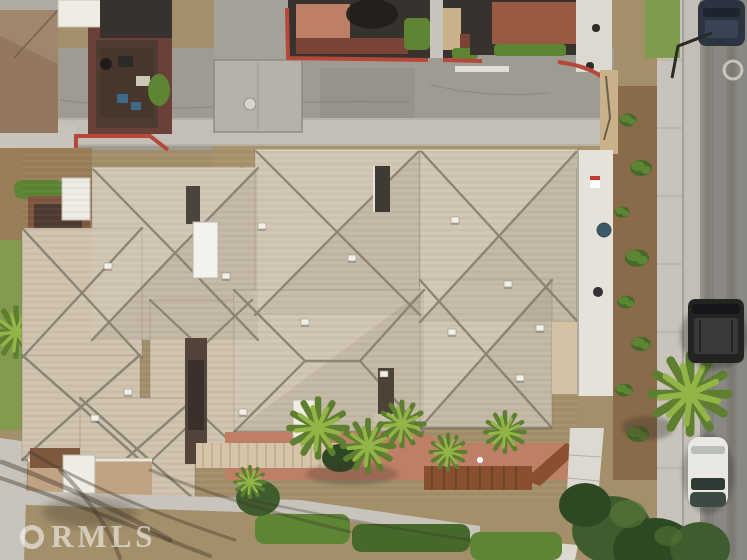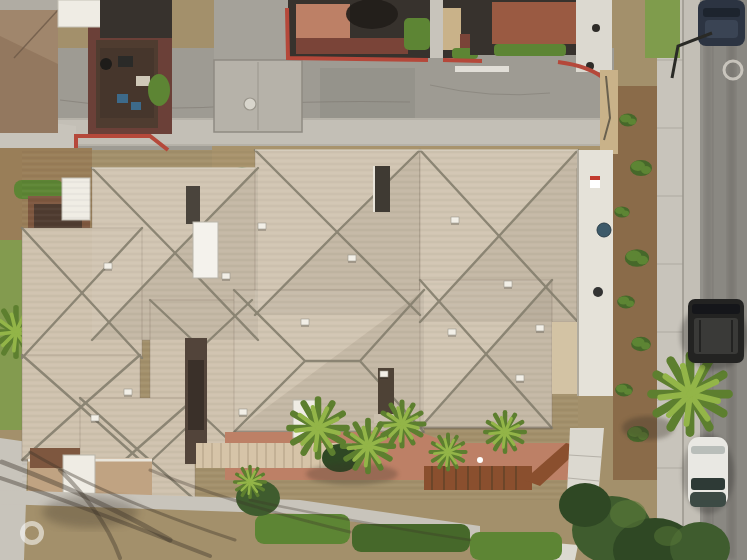--- a/index.html
+++ b/index.html
@@ -383,14 +383,15 @@
     <g fill="none">
       <polyline points="712,33 678,46 672,78" stroke="#2a2a26" stroke-width="3"></polyline>
       <circle cx="733" cy="70" r="9" stroke="#d8d5cc" stroke-width="3" opacity=".8"></circle>
       <polyline points="606,76 610,118 604,140" stroke="#2a2a26" stroke-width="2" opacity=".6"></polyline>
     </g>
   </g>
 </svg>
 
 <div class="watermark">
   <span class="wm-ring"></span>
+  <span class="wm-text">RMLS</span>
 </div>
 </figure>
 
 </body></html>

